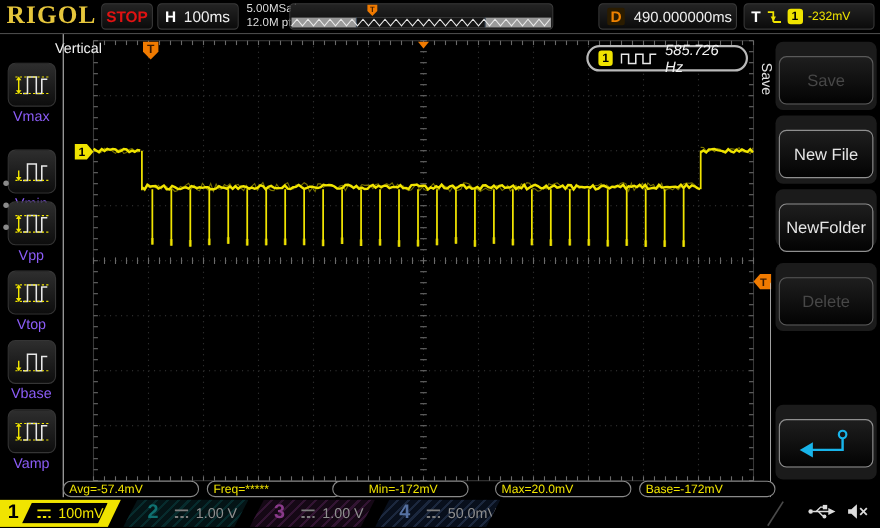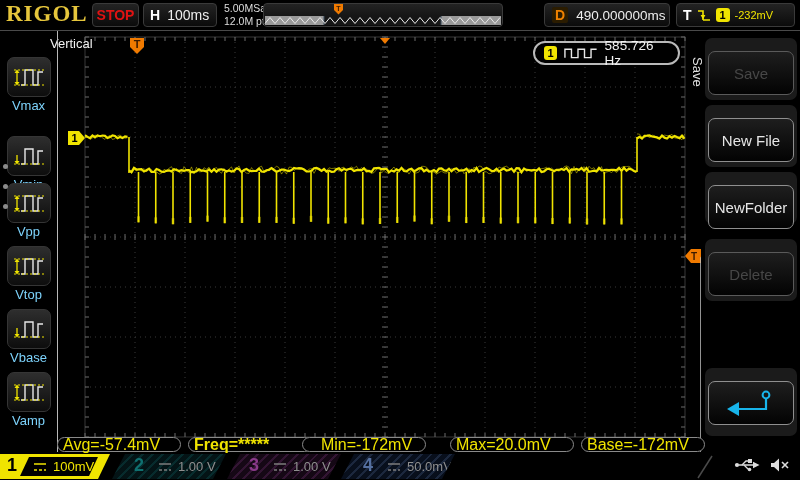--- a/index.html
+++ b/index.html
@@ -27,41 +27,41 @@
   .ch-badge{display:inline-flex;width:14px;height:14px;background:#f0e400;border-radius:3px;
             color:#000;font-weight:bold;font-size:11px;align-items:center;justify-content:center;}
   #t-box .lev{color:#f0e400;font-size:11px;}
   
   #left-menu{position:absolute;left:0;top:31px;width:57px;height:421px;z-index:5;}
   #left-sep{position:absolute;left:57px;top:31px;width:1px;height:421px;background:#b9b9b9;z-index:5;}
   #left-title{position:absolute;left:7px;top:5px;color:#f2f2f2;font-size:13px;margin-left:43px;}
   .lm-item{position:absolute;left:0;width:57px;text-align:center;}
   .lm-btn{margin:0 auto;width:44px;height:40px;border-radius:7px;border:1px solid #353535;
           background:linear-gradient(180deg,#2e2e2e,#0d0d0d);display:flex;align-items:center;justify-content:center;box-sizing:border-box;}
-  .lm-label{margin-top:1px;color:#7dd3fc;font-size:13px;}
+  .lm-label{margin-top:1px;color:#8b5cf6;font-size:13px;}
   .page-dot{position:absolute;left:3px;width:5px;height:5px;border-radius:50%;background:#8a8a8a;z-index:5;}
   
   #right-menu{position:absolute;left:700px;top:31px;width:100px;height:421px;z-index:5;}
   #save-tab-label{position:absolute;left:-10px;top:26px;color:#e2e2e2;font-size:13px;
                   writing-mode:vertical-rl;}
   .rm-slot{position:absolute;left:5px;width:92px;background:#1b1b1b;border-radius:7px;}
   .rm-btn{position:absolute;left:3px;right:3px;top:13px;height:44px;border-radius:7px;
           border:1px solid #8f8f8f;background:linear-gradient(180deg,#1e1e1e,#030303);
           display:flex;align-items:center;justify-content:center;font-size:15px;color:#e6e6e6;box-sizing:border-box;}
   .rm-btn.disabled{color:#474747;border-color:#5a5a5a;}
   
   #scope-svg{position:absolute;left:0;top:0;z-index:1;}
   #freq-counter{position:absolute;left:533px;top:41px;width:147px;height:24px;background:#000;
                 border:2px solid #b9b9b9;border-radius:13px;display:flex;align-items:center;
                 gap:7px;padding:0 9px;box-sizing:border-box;z-index:6;}
-  #freq-counter .fv{color:#f2f2f2;font-size:13.5px;}
+  #freq-counter .fv{color:#f2f2f2;font-size:13.5px;font-style:italic;}
   
   #measure-row{position:absolute;left:0;top:437px;width:800px;height:17px;z-index:5;}
   .meas-box{position:absolute;top:0;height:15px;border:1px solid #8a8a8a;border-radius:8px;
-            background:#000;color:#f0e400;font-size:16px;line-height:14px;padding-left:5px;box-sizing:border-box;}
+            background:#000;color:#f0e400;font-size:11px;line-height:14px;padding-left:5px;box-sizing:border-box;}
   
   #channel-bar{position:absolute;left:0;top:454px;width:800px;height:26px;background:#000;z-index:5;}
   .ch-tag{position:absolute;top:0;height:25px;}
   .ch-num{position:absolute;top:1px;font-weight:bold;font-size:18px;}
   .ch-val{position:absolute;top:5px;font-size:13px;}
   #status-icons{position:absolute;right:10px;top:3px;display:flex;gap:10px;align-items:center;}
 </style>
 </head>
 <body>
 
@@ -622,21 +622,21 @@
               <path d="M44,10.5 V21 H16" stroke="#18b4ea" stroke-width="2.2" fill="none"></path>
               <polygon points="5,21 17,14 17,28" fill="#18b4ea"></polygon>
             </svg>
           </div>
         </div>
       </div>
   </aside>
 
   <div id="measure-row">
       <div class="meas-box" style="left: 57px; width: 124px;">Avg=-57.4mV</div>
-      <div class="meas-box" style="left: 188px; width: 124px; font-weight: bold;">Freq=*****</div>
+      <div class="meas-box" style="left: 188px; width: 124px;">Freq=*****</div>
       <div class="meas-box" style="left: 302px; width: 124px; text-align: center;">Min=-172mV</div>
       <div class="meas-box" style="left: 450px; width: 124px;">Max=20.0mV</div>
       <div class="meas-box" style="left: 581px; width: 124px;">Base=-172mV</div>
     </div>
 
   <footer id="channel-bar">
     <div id="ch-tags">
         <div class="ch-tag" style="left: 0px; width: 110px; background: rgb(240, 228, 0); clip-path: polygon(0px 0px, 100% 0px, calc(100% - 12px) 100%, 0px 100%);">
           <div style="position: absolute; left: 20px; top: 3px; width: 78px; height: 19px; background: rgb(0, 0, 0); clip-path: polygon(9px 0px, 100% 0px, calc(100% - 9px) 100%, 0px 100%);"></div>
           <span class="ch-num" style="left:7px;color:#000">1</span>

